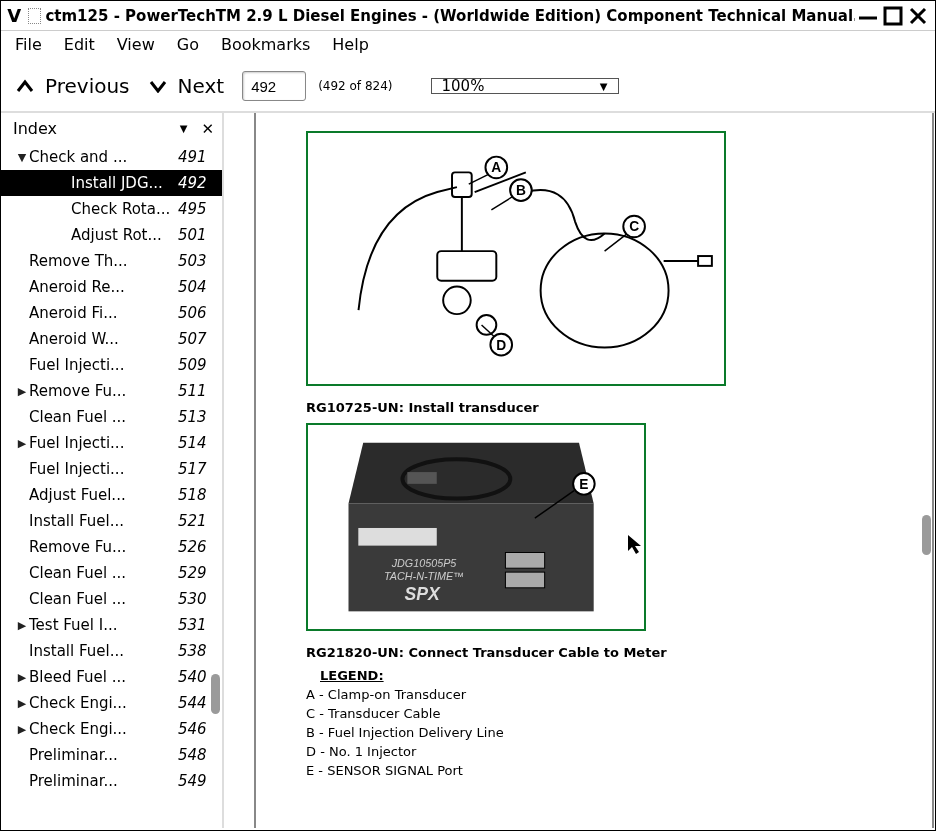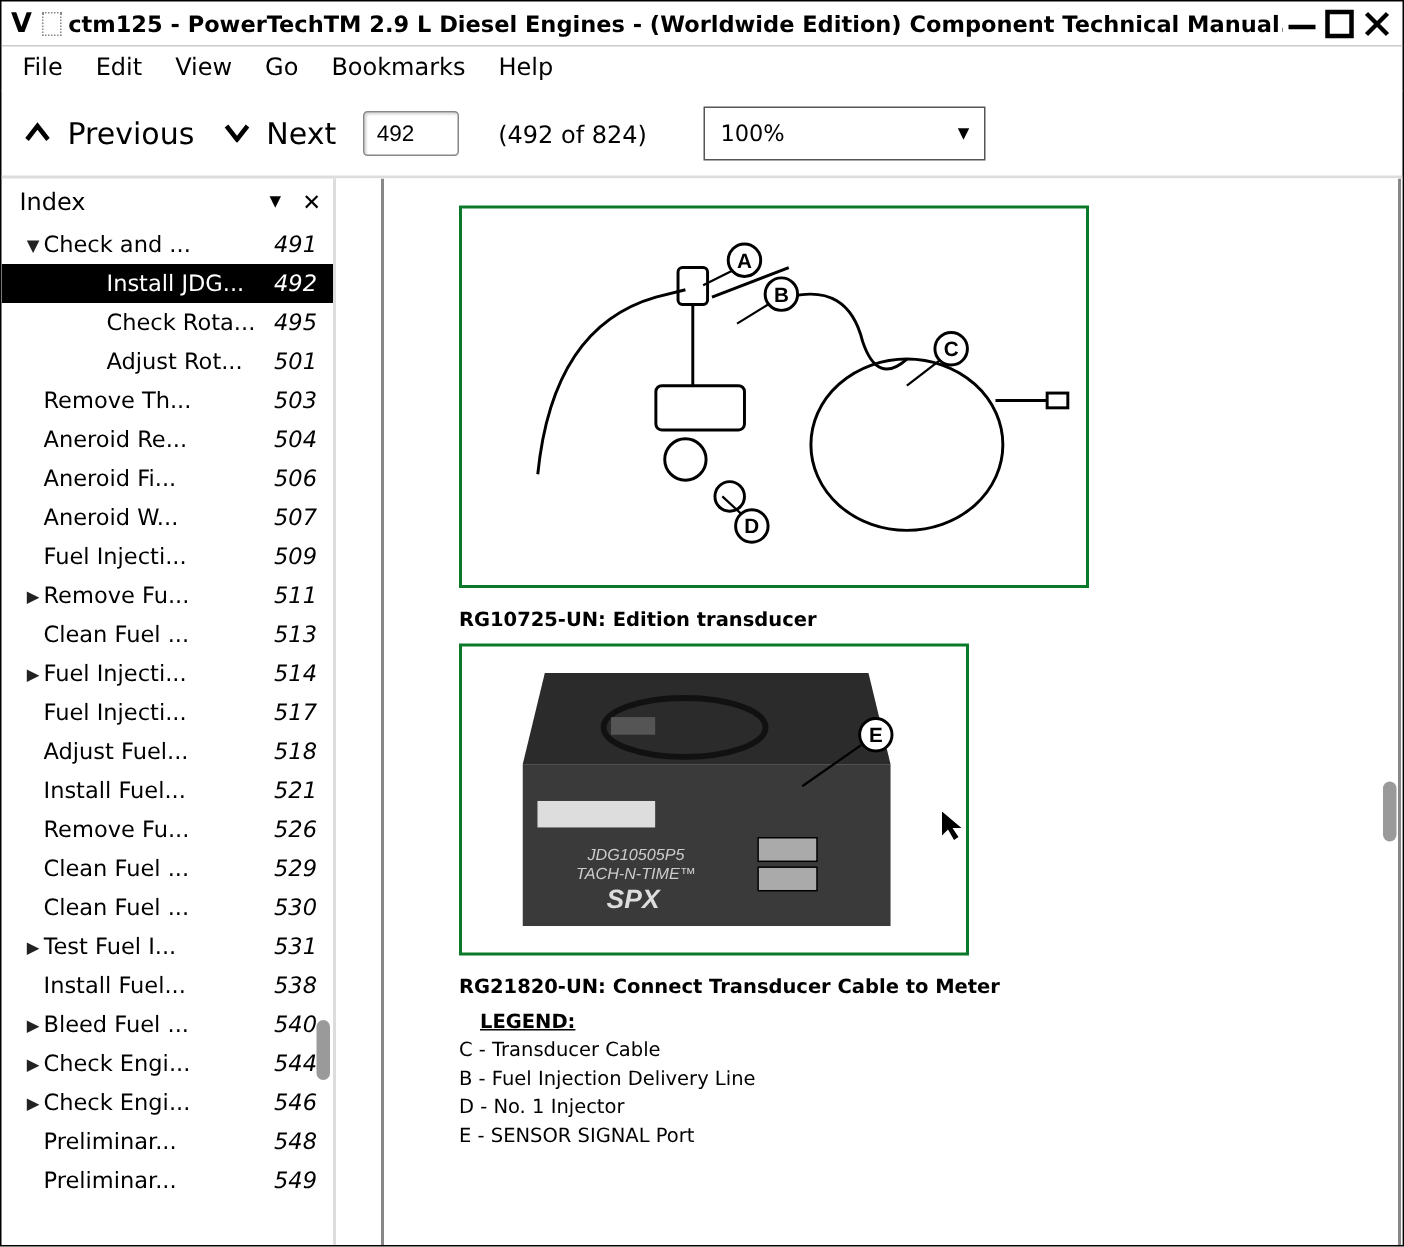--- a/index.html
+++ b/index.html
@@ -41,23 +41,23 @@
     border-bottom:2px solid #ddd;
   }
   .toolbar .navgroup { display:flex;align-items:center;gap:10px; margin-right:10px;}
   .toolbar .arrow { font-size:18px; font-weight:bold; width:20px; text-align:center;}
   .toolbar .navlabel { font-size:20px; }
   .toolbar input.page {
     width:64px; height:30px; border:1px solid #888; border-radius:3px;
     box-shadow: inset 1px 1px 2px rgba(0,0,0,.2);
     text-align:left; padding:0 8px; font-size:15px;
   }
-  .toolbar .pagecount { font-size:16px; margin-left:18px; margin-right:30px;}
+  .toolbar .pagecount { font-size:12px; margin-left:4px; margin-right:30px;}
   .toolbar .zoom {
-    width:188px; height:36px; border:1px solid #555;
+    width:188px; height:16px; border:1px solid #555;
     display:flex; align-items:center; justify-content:space-between;
     padding:0 10px; font-size:15px;
   }
   .toolbar .zoom .tri { font-size:10px; }
   
   .main { display:flex; height: calc(831px - 30px - 32px - 54px); }
   
   .sidebar { width:223px; border-right:2px solid #ddd; display:flex; flex-direction:column; overflow:hidden;}
   .sidehead { display:flex; align-items:center; padding:6px 8px 6px 12px; font-size:16px;}
   .sidehead .label{ flex:1;}
@@ -66,21 +66,21 @@
   .tree { flex:1; overflow:hidden; position:relative;}
   .treewrap { position:absolute; inset:0; overflow-y:hidden; }
   .row {
     display:flex; align-items:center; height:26px;
     padding-right:6px; white-space:nowrap;
   }
   .row .arrowcol { width:28px; text-align:center; font-size:11px; color:#222;}
   .row.indent1 .arrowcol { padding-left:14px; }
   .row.indent2 { padding-left:42px; }
   .row .text { flex:1; overflow:hidden; text-overflow:ellipsis; font-size:15px;}
-  .row .page { width:38px; text-align:center; font-style:italic; font-size:15px;}
+  .row .page { width:38px; text-align:left; font-style:italic; font-size:15px;}
   .row.selected { background:#000; color:#fff; }
   .row.selected .page { color:#fff; }
   
   .treescroll { position:absolute; right:0; top:0; width:14px; height:100%; }
   .treescroll .thumb { position:absolute; right:2px; width:9px; background:#9a9a9a; border-radius:5px;}
   
   .content { flex:1; background:#fff; position:relative; overflow:hidden;}
   .docscroll { position:absolute; right:2px; top:0; width:14px; height:100%; }
   .docscroll .thumb { position:absolute; right:2px; width:9px; background:#9a9a9a; border-radius:5px;}
   .pagewrap { position:absolute; left:30px; top:0; width:680px; height:100%; border-left:2px solid #888; border-right:2px solid #888; background:#fff; padding:0 50px; overflow:hidden;}
@@ -325,21 +325,21 @@
             <circle cx="330" cy="95" r="11" fill="#fff" stroke="#000" stroke-width="2"></circle>
             <text x="330" y="100">C</text>
             <line x1="322" y1="103" x2="300" y2="120" stroke="#000" stroke-width="1.5"></line>
             <circle cx="195" cy="215" r="11" fill="#fff" stroke="#000" stroke-width="2"></circle>
             <text x="195" y="220">D</text>
             <line x1="188" y1="207" x2="175" y2="195" stroke="#000" stroke-width="1.5"></line>
           </g>
         </svg>
       </div>
 
-      <div class="caption">RG10725-UN: Edition transducer</div>
+      <div class="caption">RG10725-UN: Install transducer</div>
 
       <div class="fig fig2">
         <svg viewBox="0 0 340 208">
           <rect x="40" y="80" width="250" height="110" fill="#3a3a3a"></rect>
           <polygon points="40,80 290,80 275,18 55,18" fill="#2b2b2b"></polygon>
           <rect x="50" y="105" width="80" height="18" fill="#ddd"></rect>
           <rect x="200" y="130" width="40" height="16" fill="#aaa" stroke="#000"></rect>
           <rect x="200" y="150" width="40" height="16" fill="#aaa" stroke="#000"></rect>
           <ellipse cx="150" cy="55" rx="55" ry="20" fill="none" stroke="#111" stroke-width="4"></ellipse>
           <rect x="100" y="48" width="30" height="12" fill="#555"></rect>
@@ -353,20 +353,21 @@
         <div class="cursor" style="left:320px; top:110px;">
           <svg width="16" height="20">
               <polygon points="0,0 0,16 4,12 8,19 11,17 7,11 13,11" fill="#000"></polygon>
             </svg>
         </div>
       </div>
 
       <div class="caption">RG21820-UN: Connect Transducer Cable to Meter</div>
       <div class="legendhead">LEGEND:</div>
       <div id="legendList">
+          <div class="legend">A - Clamp-on Transducer</div>
           <div class="legend">C - Transducer Cable</div>
           <div class="legend">B - Fuel Injection Delivery Line</div>
           <div class="legend">D - No. 1 Injector</div>
           <div class="legend">E - SENSOR SIGNAL Port</div>
         </div>
 
     </div>
     <div class="docscroll">
       <div class="thumb" id="docThumb" style="top: 402px; height: 40px;"></div>
     </div>

